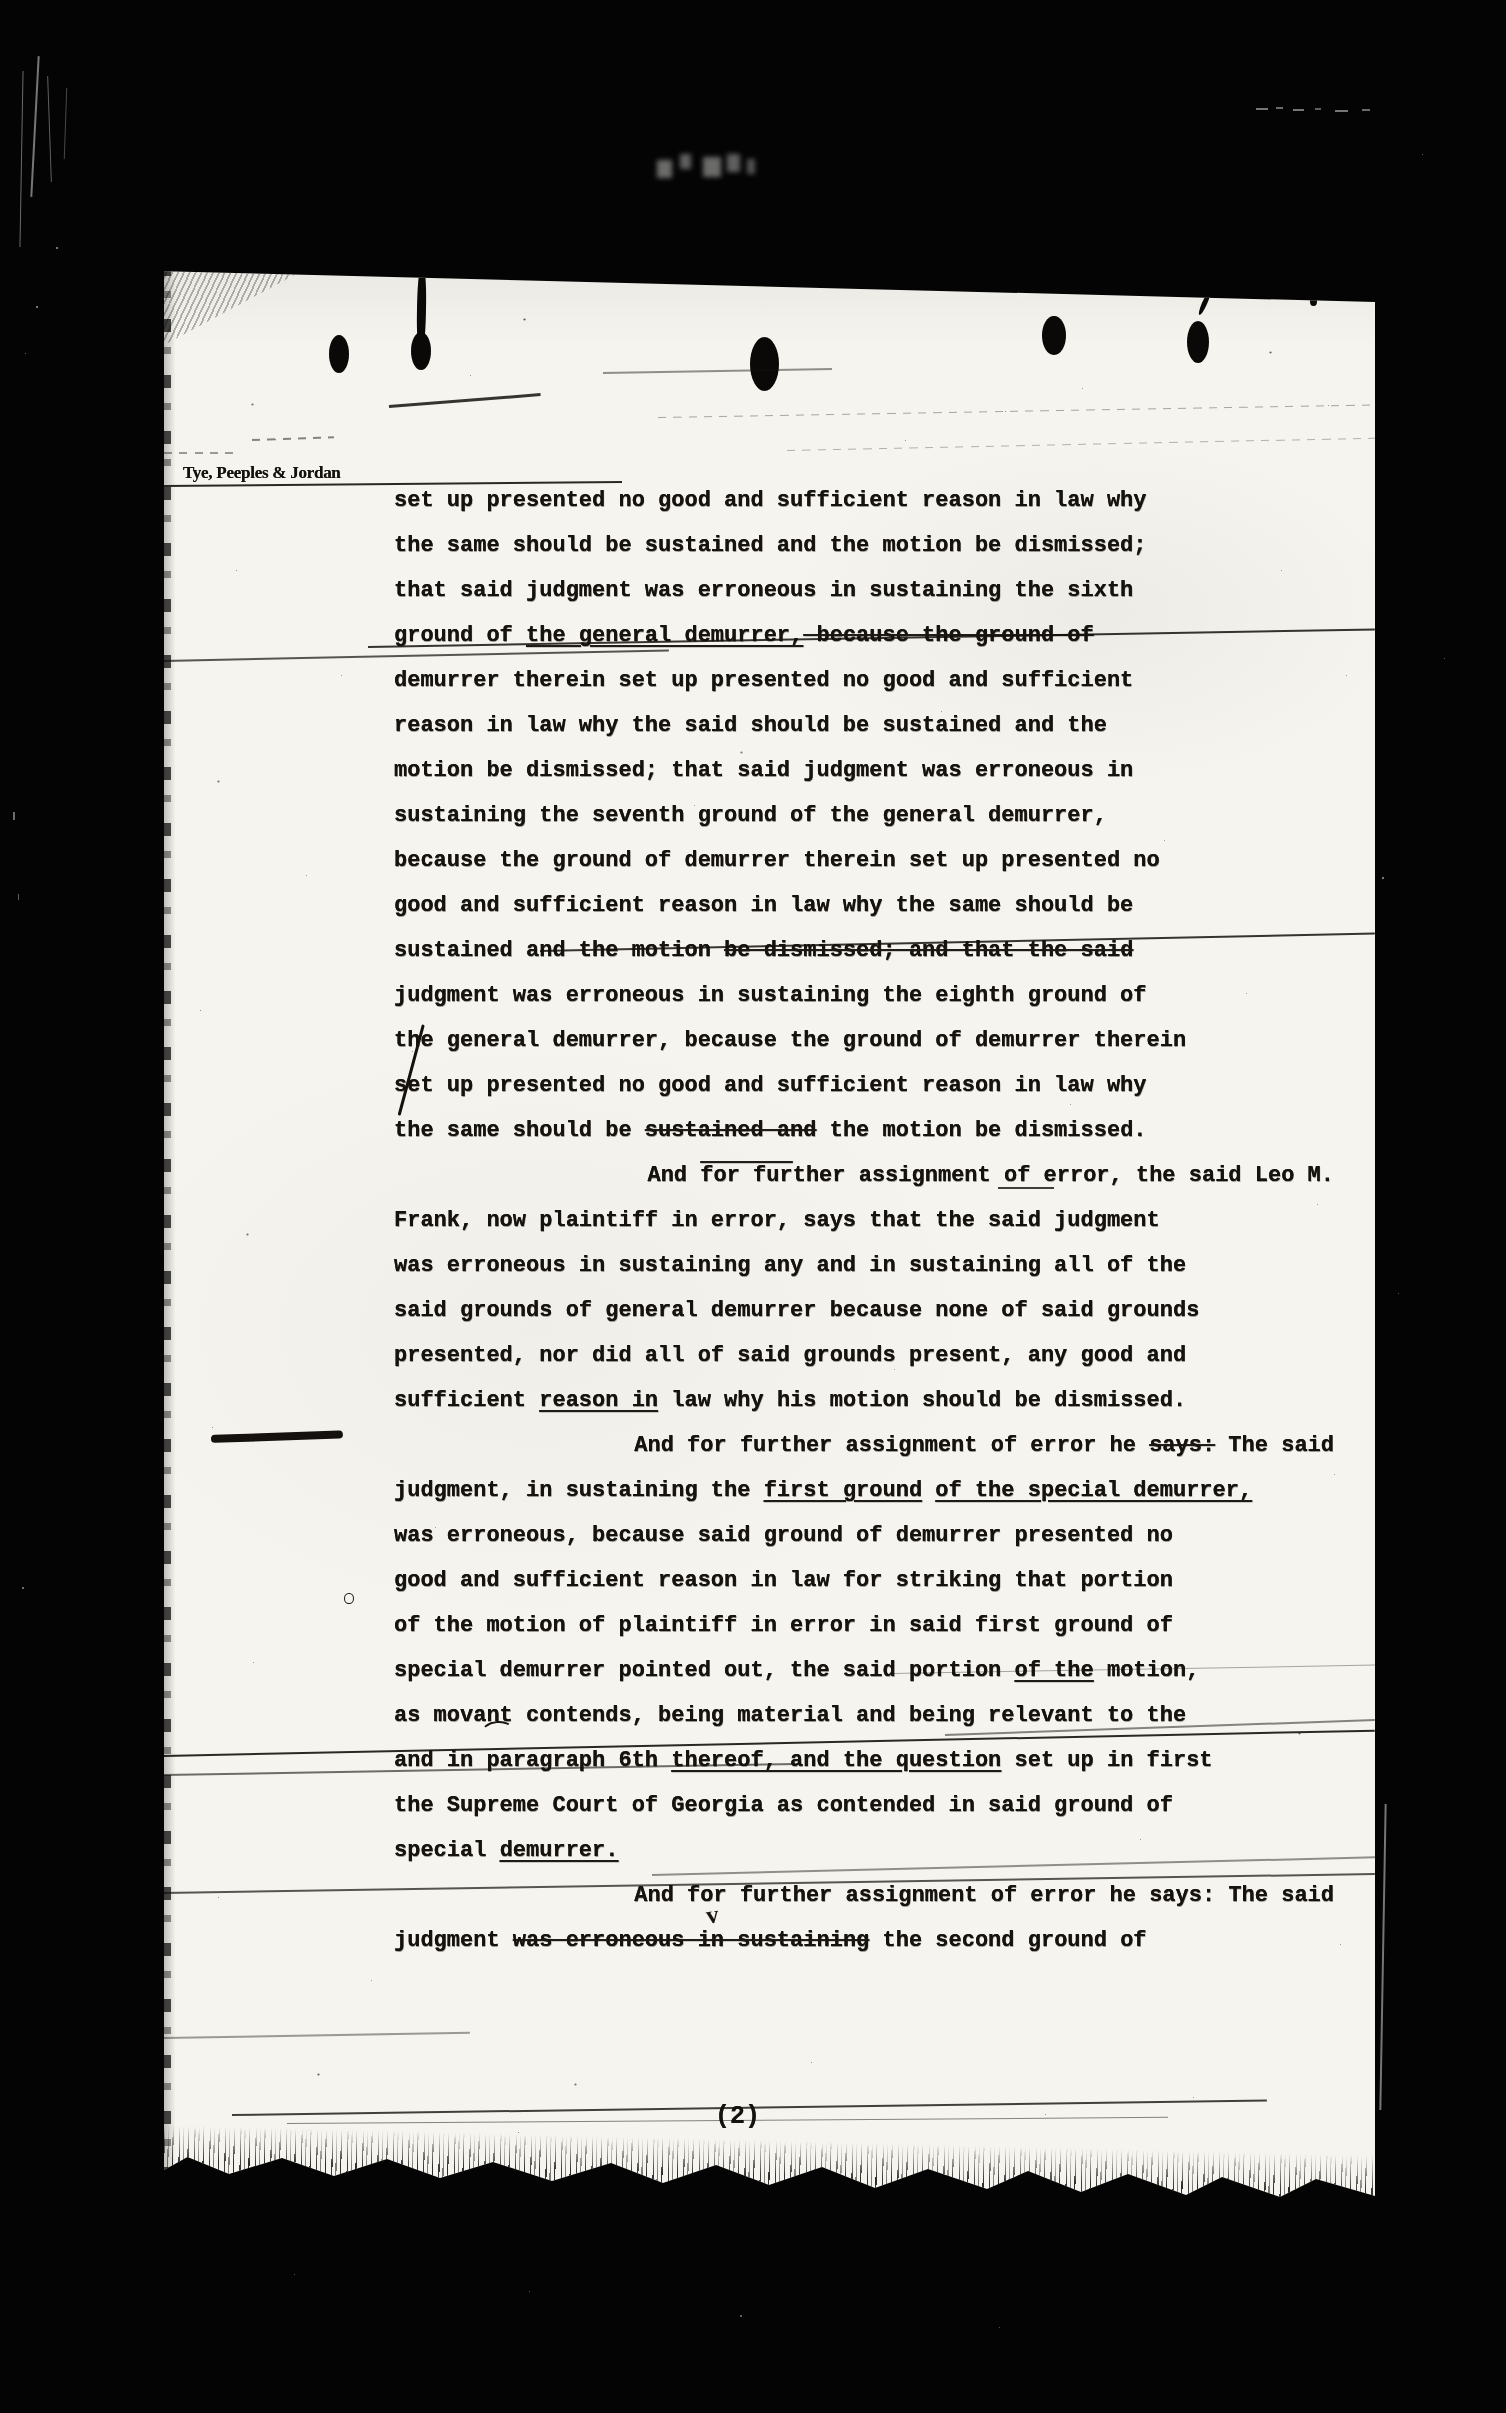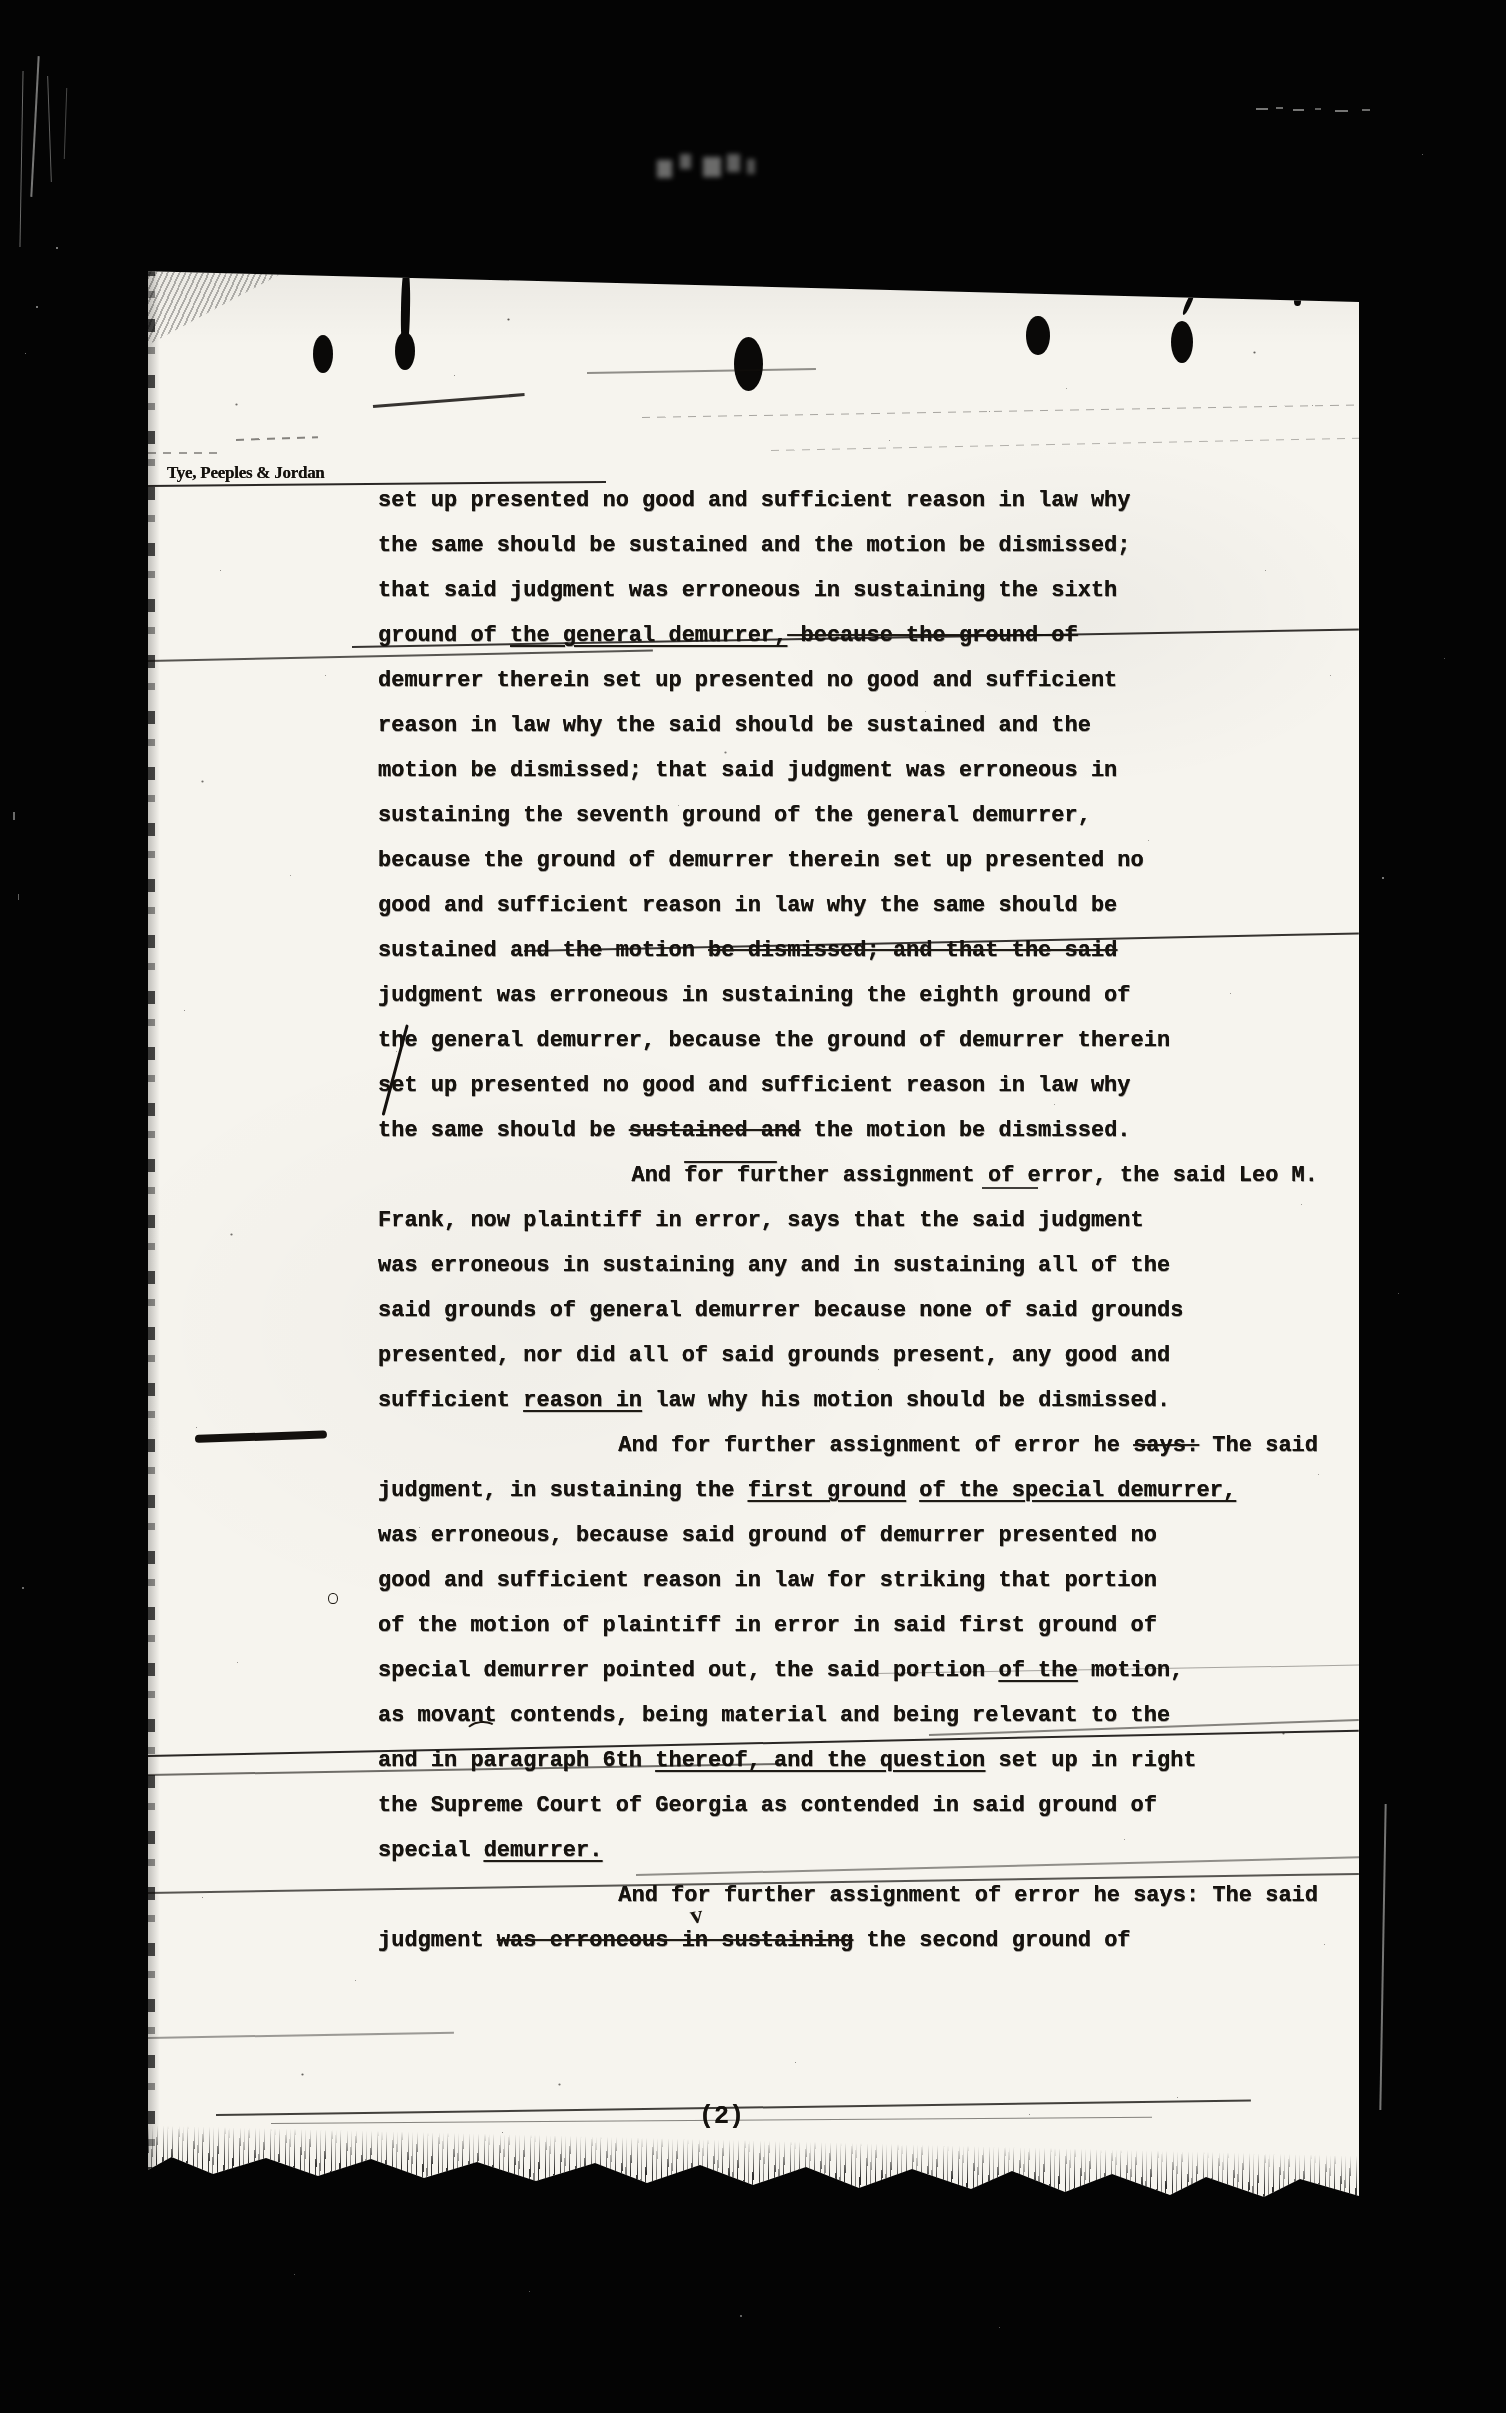--- a/index.html
+++ b/index.html
@@ -3,21 +3,21 @@
 <meta charset="utf-8">
 <style>
   html,body{margin:0;padding:0;}
   body{
     width:1506px;height:2413px;position:relative;overflow:hidden;
     background:#040404;
     font-family:"Liberation Mono", monospace;
   }
   
   .page{
-    position:absolute;left:148px;top:263px;width:1331px;height:1939px;
+    position:absolute;left:164px;top:263px;width:1331px;height:1939px;
     background-color:#f6f4ee;
     background-image:
       radial-gradient(ellipse 529px 294px at 70% 18%, rgba(0,0,0,0.035), transparent 60%),
       radial-gradient(ellipse 705px 470px at 28% 55%, rgba(0,0,0,0.025), transparent 65%),
       linear-gradient(90deg, rgba(0,0,0,.22), rgba(0,0,0,0) 11.8px),
       linear-gradient(270deg, rgba(0,0,0,.10), rgba(0,0,0,0) 8.2px),
       linear-gradient(180deg, rgba(0,0,0,.05), rgba(0,0,0,0) 82px);
     clip-path: polygon(0px 8.2px, 1211px 39px, 1211px 1933px, 1152px 1916px, 1116px 1934px,
       1058px 1914px, 1022px 1932px, 964px 1911px, 917px 1929px, 864px 1908px,
       823px 1926px, 764px 1906px, 711px 1925px, 658px 1904px, 605px 1922px,
@@ -133,21 +133,21 @@
       <div class="line"><span>said grounds of general demurrer because none of said grounds</span></div>
       <div class="line"><span>presented, nor did all of said grounds present, any good and</span></div>
       <div class="line"><span>sufficient </span><span class="u">reason in</span><span> law why his motion should be dismissed.</span></div>
       <div class="line ind"><span>And for further assignment of error he </span><span class="s">says:</span><span> The said</span></div>
       <div class="line"><span>judgment, in sustaining the </span><span class="u">first ground</span><span> </span><span class="u">of the special demurrer,</span></div>
       <div class="line"><span>was erroneous, because said ground of demurrer presented no</span></div>
       <div class="line"><span>good and sufficient reason in law for striking that portion</span></div>
       <div class="line"><span>of the motion of plaintiff in error in said first ground of</span></div>
       <div class="line"><span>special demurrer pointed out, the said portion </span><span class="u">of the</span><span> motion,</span></div>
       <div class="line"><span>as movant contends, being material and being relevant to the</span></div>
-      <div class="line"><span>and in paragraph 6th </span><span class="u">thereof, and the question</span><span> set up in right</span></div>
+      <div class="line"><span>and in paragraph 6th </span><span class="u">thereof, and the question</span><span> set up in first</span></div>
       <div class="line"><span>the Supreme Court of Georgia as contended in said ground of</span></div>
       <div class="line"><span>special </span><span class="u">demurrer.</span></div>
       <div class="line ind"><span>And for further assignment of error he says: The said</span></div>
       <div class="line"><span>judgment </span><span class="s">was erroneous in sustaining</span><span> the second ground of</span></div>
     </div>
 
   <div class="pagenum">(2)</div>
 
   <div class="fringe"></div>
 <div class="blob" style="left: 253px; top: 2.4px; width: 8.8px; height: 88px; border-radius: 45%; transform: rotate(1deg);"></div>

